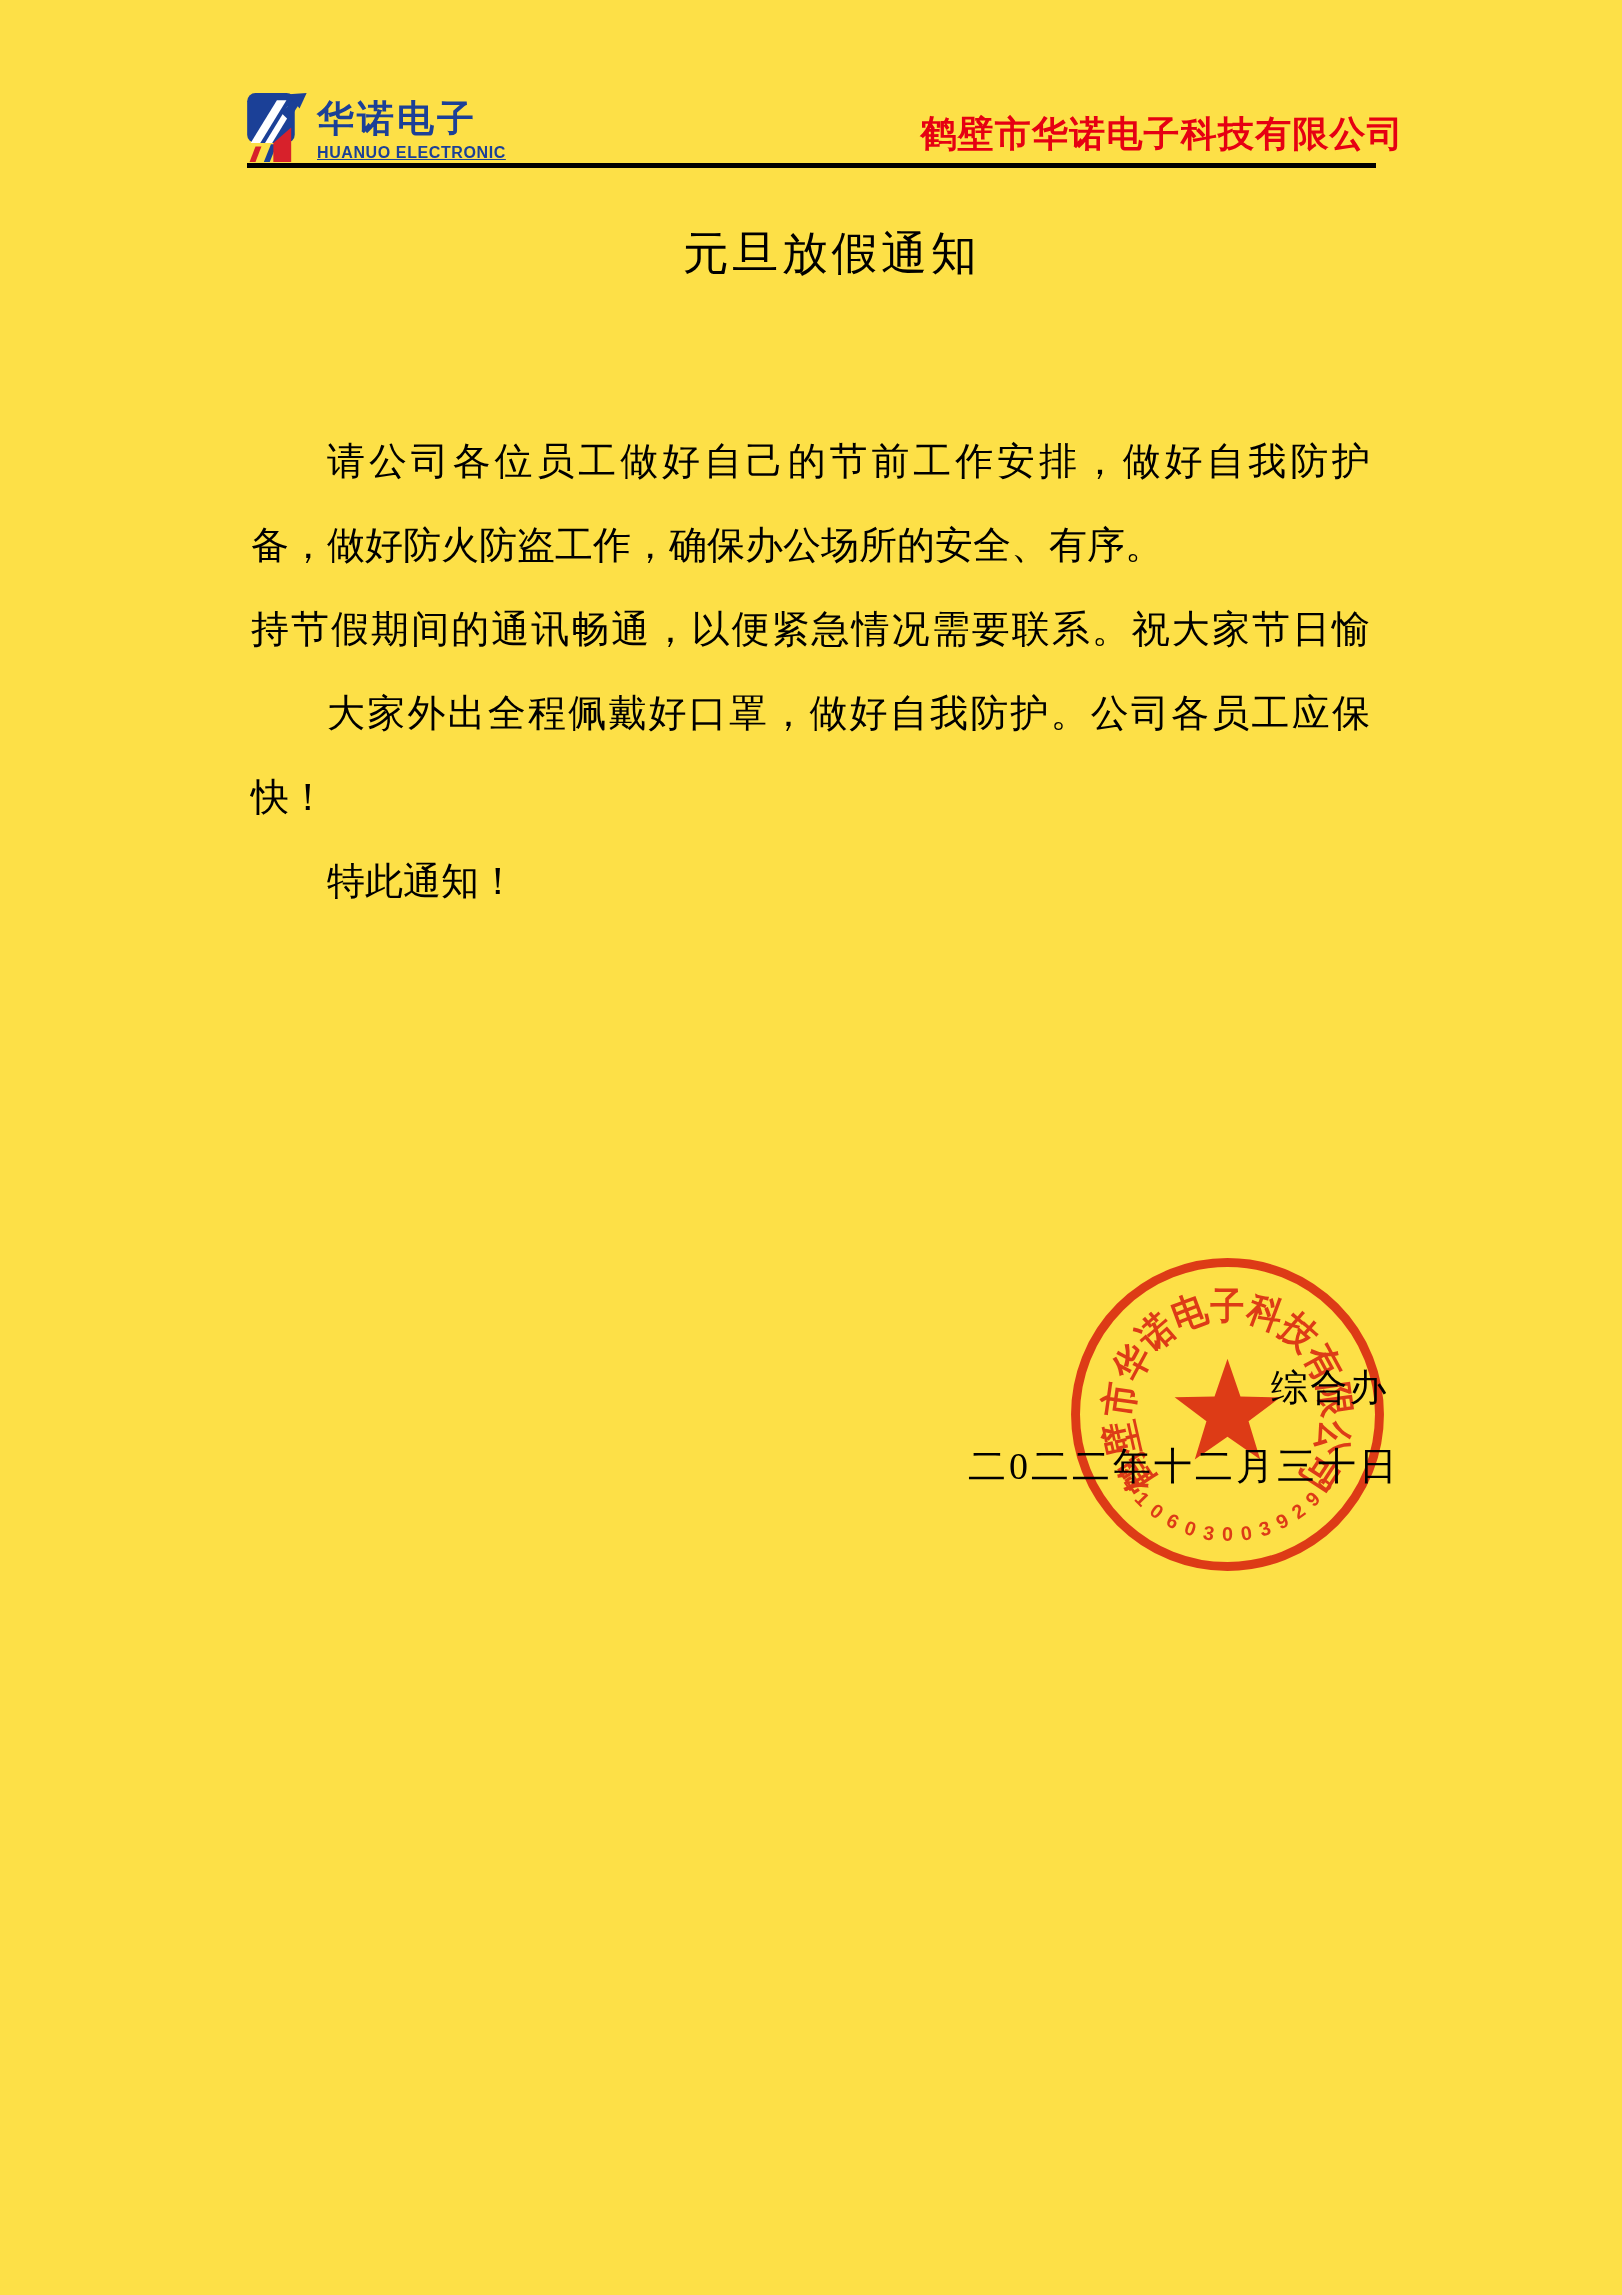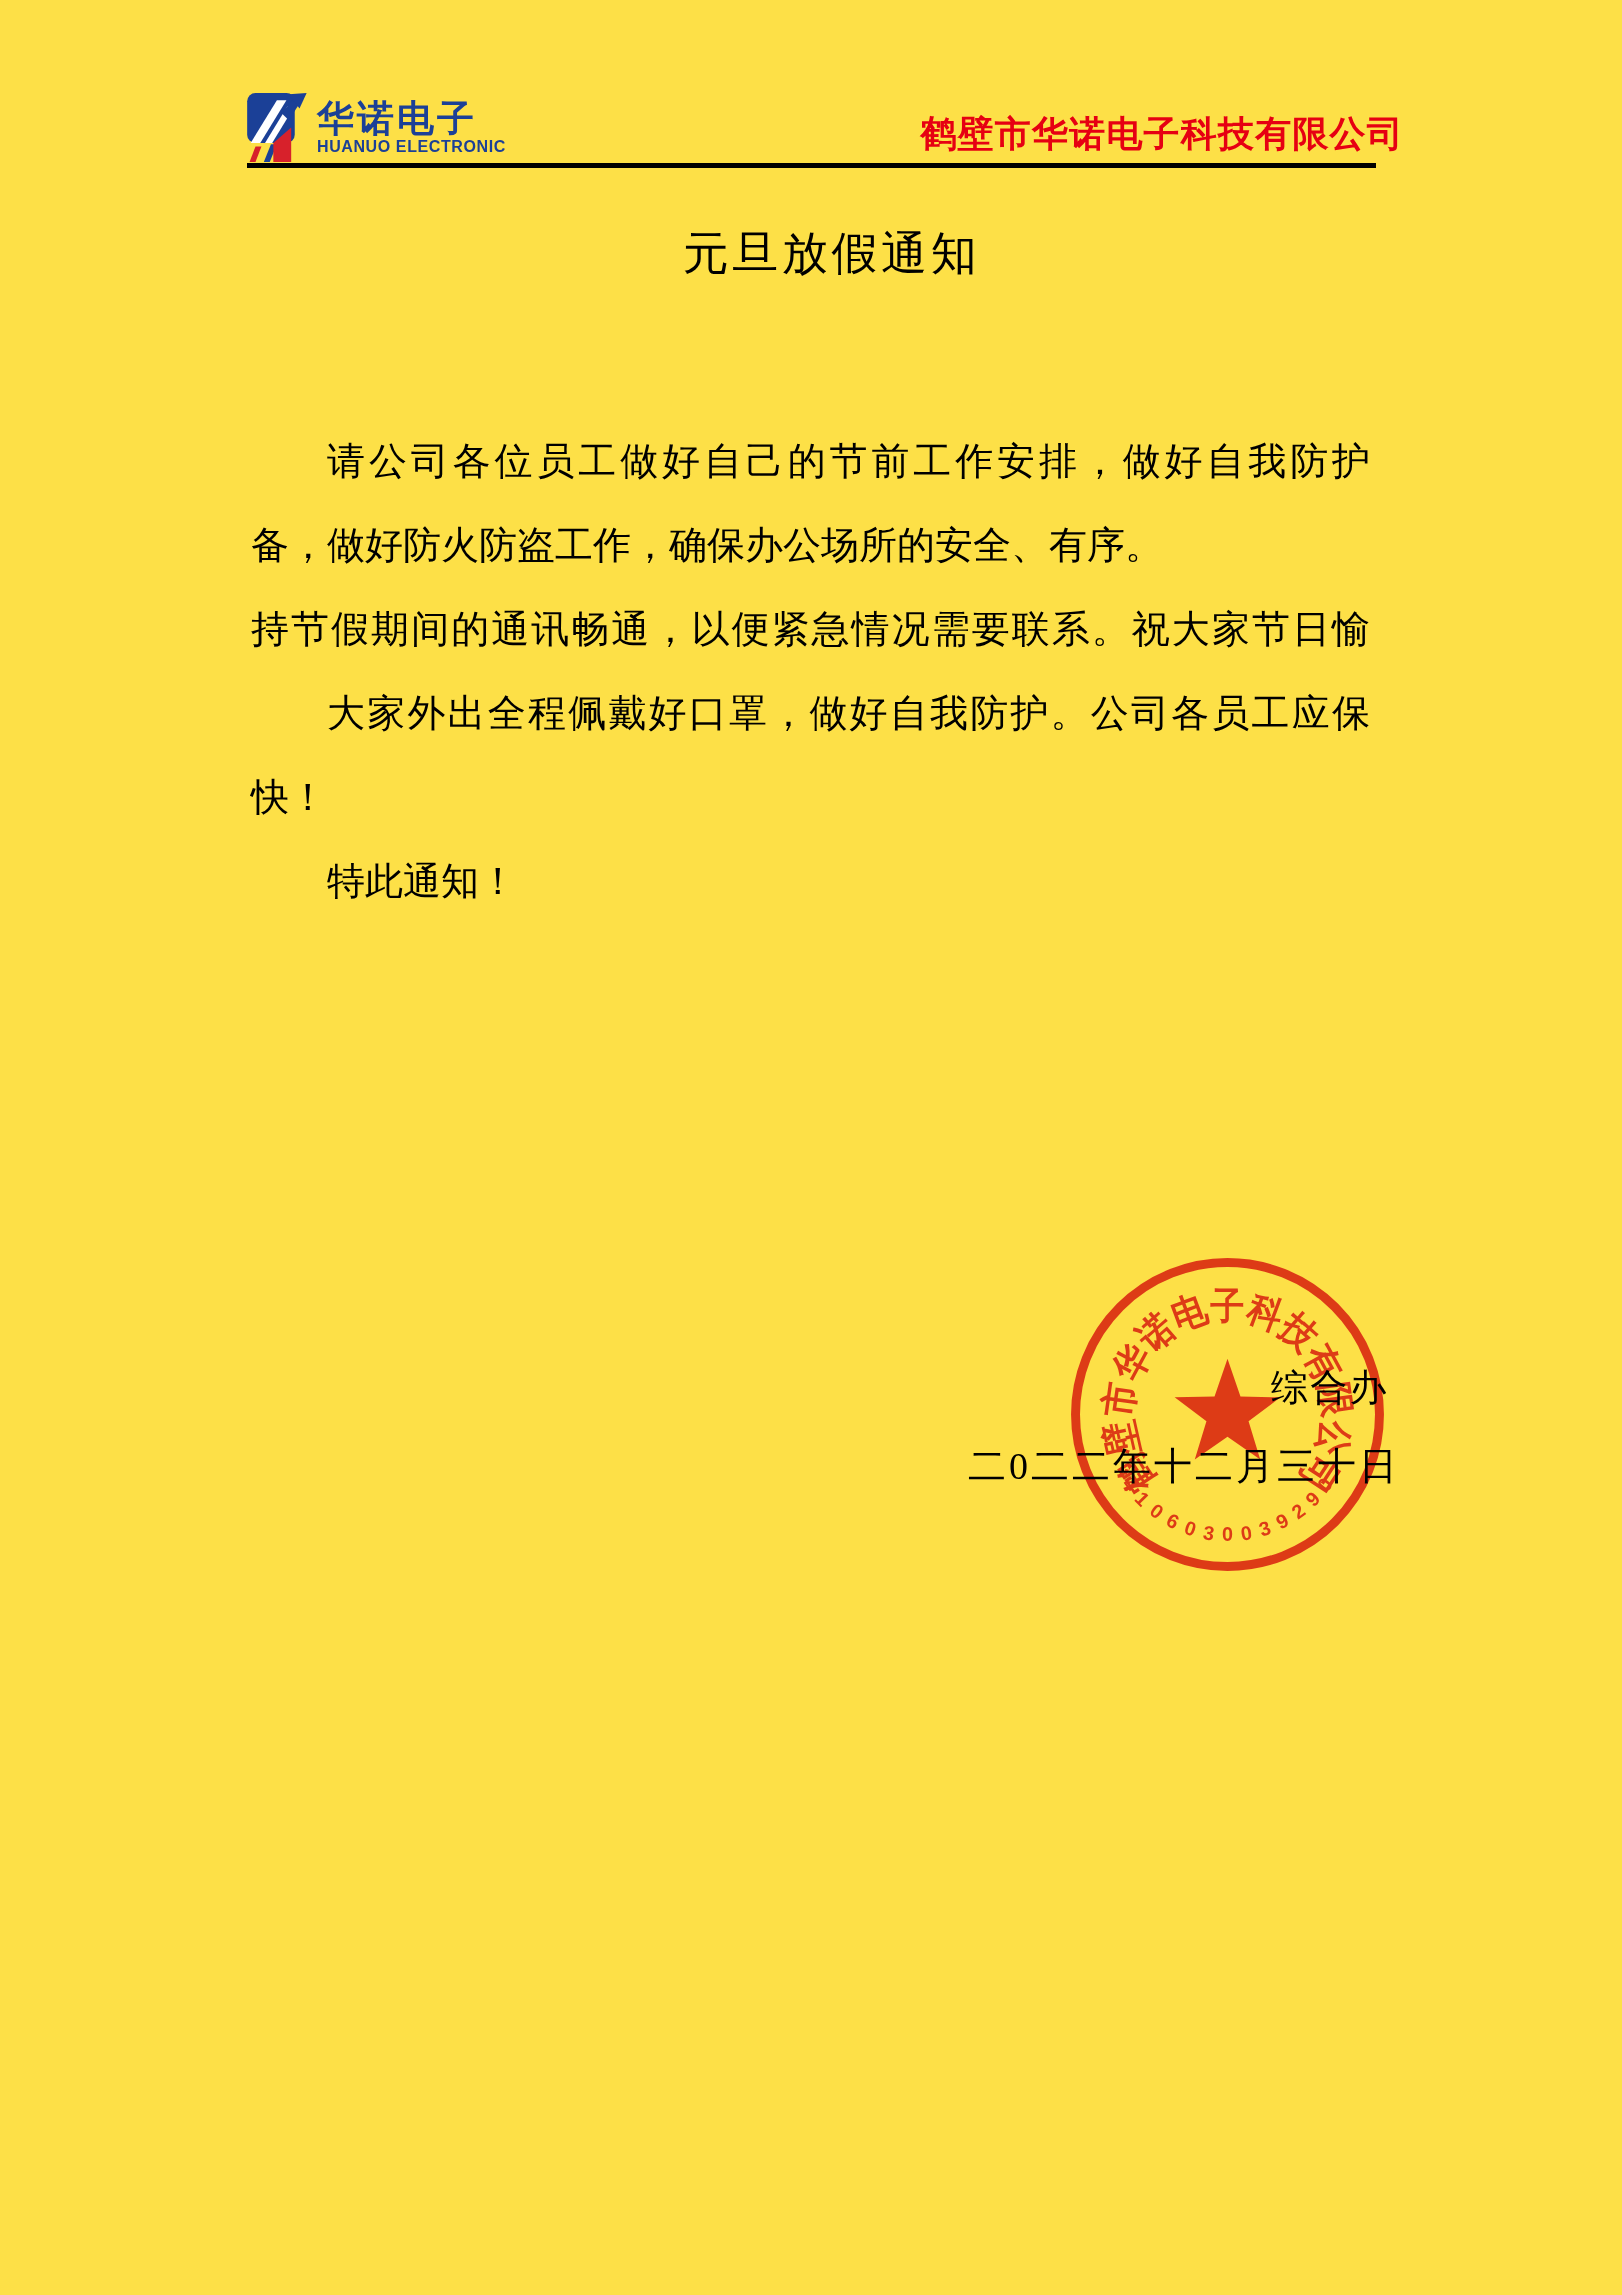--- a/index.html
+++ b/index.html
@@ -15,21 +15,21 @@
   }
   
   .logo-mark{position:absolute;left:247px;top:93px;width:61px;height:69px;}
   .logo-text{position:absolute;left:317px;top:99px;}
   .logo-cn{
     font-family:"Liberation Sans","DejaVu Sans",sans-serif;
     font-weight:bold;color:#1b4097;font-size:37px;letter-spacing:3px;line-height:39px;
   }
   .logo-en{
     font-family:"Liberation Sans","DejaVu Sans",sans-serif;
-    font-weight:bold;color:#1b4097;font-size:16px;letter-spacing:0.6px;margin-top:0;
+    font-weight:bold;color:#1b4097;font-size:16px;letter-spacing:0.6px;margin-top:6px;text-decoration:underline;
   }
   .company-name{
     position:absolute;right:247px;top:110px;
     font-family:"Liberation Sans","DejaVu Sans",sans-serif;
     font-weight:bold;color:#e60012;font-size:36px;letter-spacing:1.2px;white-space:nowrap;
   }
   .header-rule{position:absolute;left:247px;top:163px;width:1129px;height:5.4px;background:#000;}
   
   .doc-title{
     position:absolute;left:0;top:217px;width:100%;

